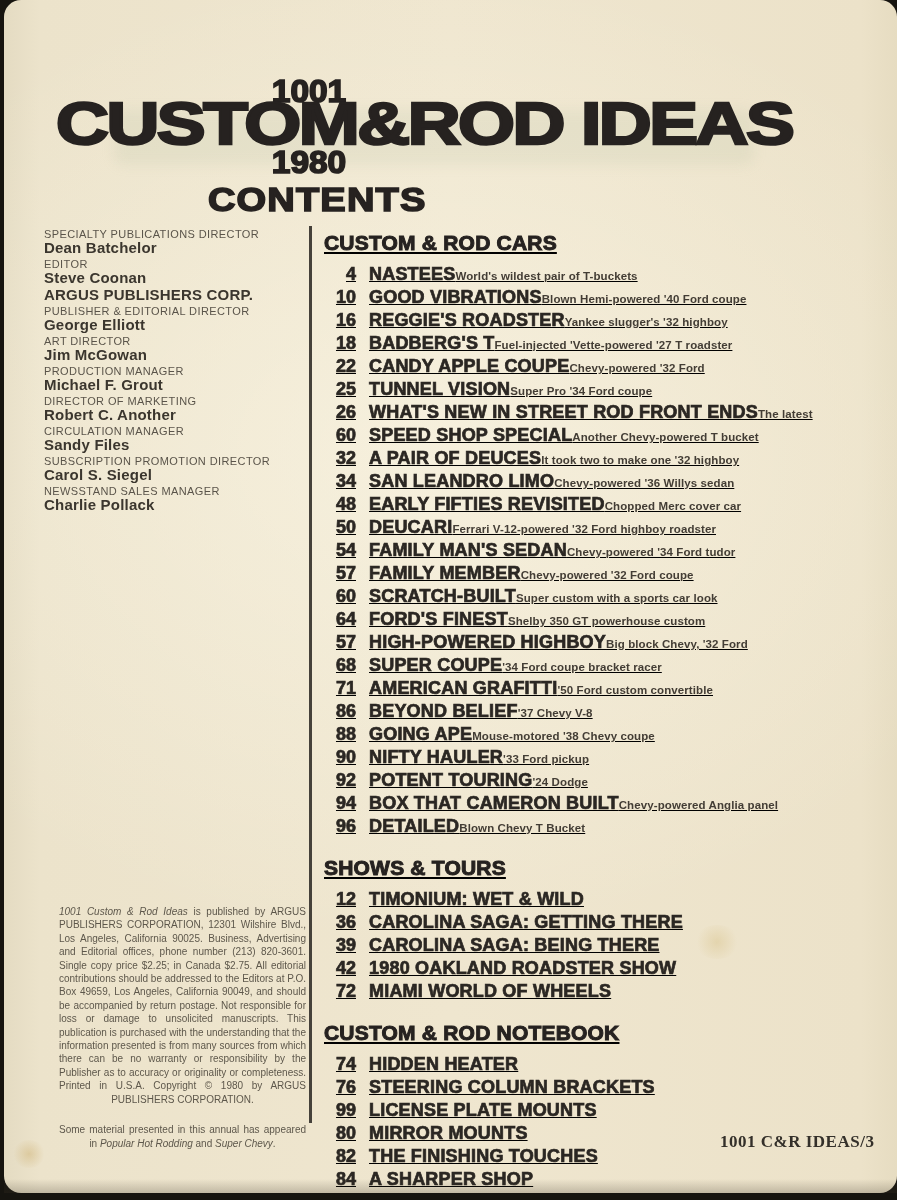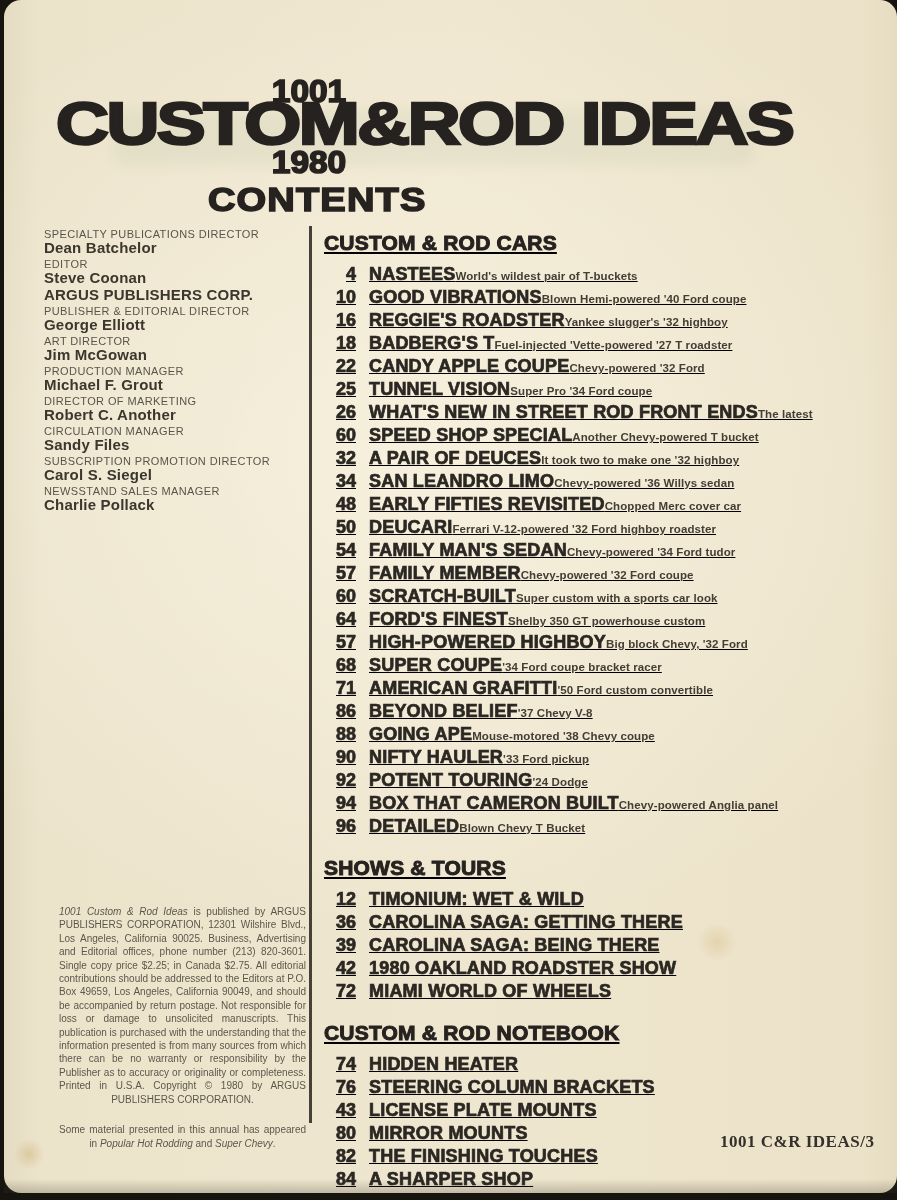--- a/index.html
+++ b/index.html
@@ -389,21 +389,21 @@
 
           </div>
 
           <div class="toc-row">
             <span class="pg">76</span>
             <span class="ttl">STEERING COLUMN BRACKETS</span>
 
           </div>
 
           <div class="toc-row">
-            <span class="pg">43</span>
+            <span class="pg">99</span>
             <span class="ttl">LICENSE PLATE MOUNTS</span>
 
           </div>
 
           <div class="toc-row">
             <span class="pg">80</span>
             <span class="ttl">MIRROR MOUNTS</span>
 
           </div>
 

